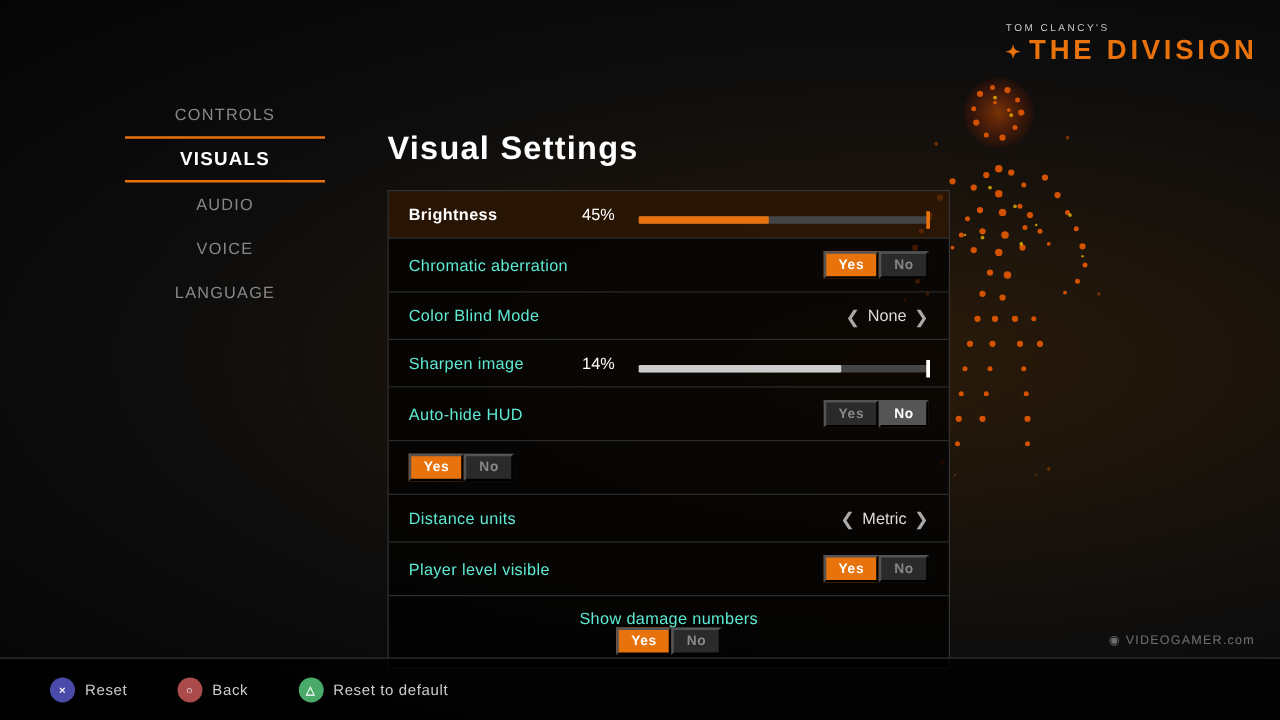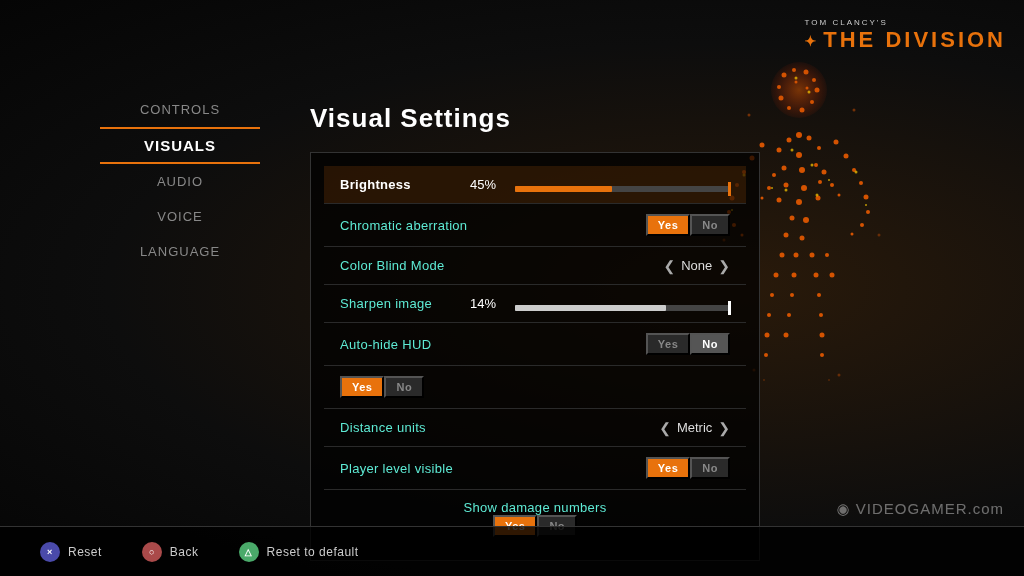--- a/index.html
+++ b/index.html
@@ -54,21 +54,21 @@
       color: #e8720c;
       font-size: 14px;
       margin-right: 4px;
       vertical-align: middle;
     }
 
     
     .sidebar {
       position: absolute;
       left: 100px;
-      top: 92px;
+      top: 74px;
       width: 160px;
       z-index: 10;
     }
 
     .sidebar-item {
       display: block;
       text-align: center;
       padding: 10px 0;
       color: #888;
       font-size: 13px;
@@ -119,21 +119,21 @@
       color: #fff;
       letter-spacing: 1px;
       margin-bottom: 18px;
       margin-top: 38px;
     }
 
     
     .settings-panel {
       background: rgba(0, 0, 0, 0.7);
       border: 1px solid #333;
-      padding: 13px;
+      padding: 0;
     }
 
     .setting-row {
       display: flex;
       align-items: center;
       padding: 10px 16px;
       border-bottom: 1px solid #2a2a2a;
       min-height: 38px;
     }
 
@@ -293,21 +293,21 @@
     .btn-icon.x { background: #4a4aaa; }
     .btn-icon.o { background: #aa4a4a; }
     .btn-icon.tri { background: #4aaa6a; }
 
     
     .watermark {
       position: absolute;
       bottom: 58px;
       right: 20px;
       color: rgba(255,255,255,0.4);
-      font-size: 15px;
+      font-size: 10px;
       letter-spacing: 1px;
       z-index: 10;
     }
 
     
     .particle-person {
       position: absolute;
       right: 50px;
       top: 20px;
       width: 350px;

